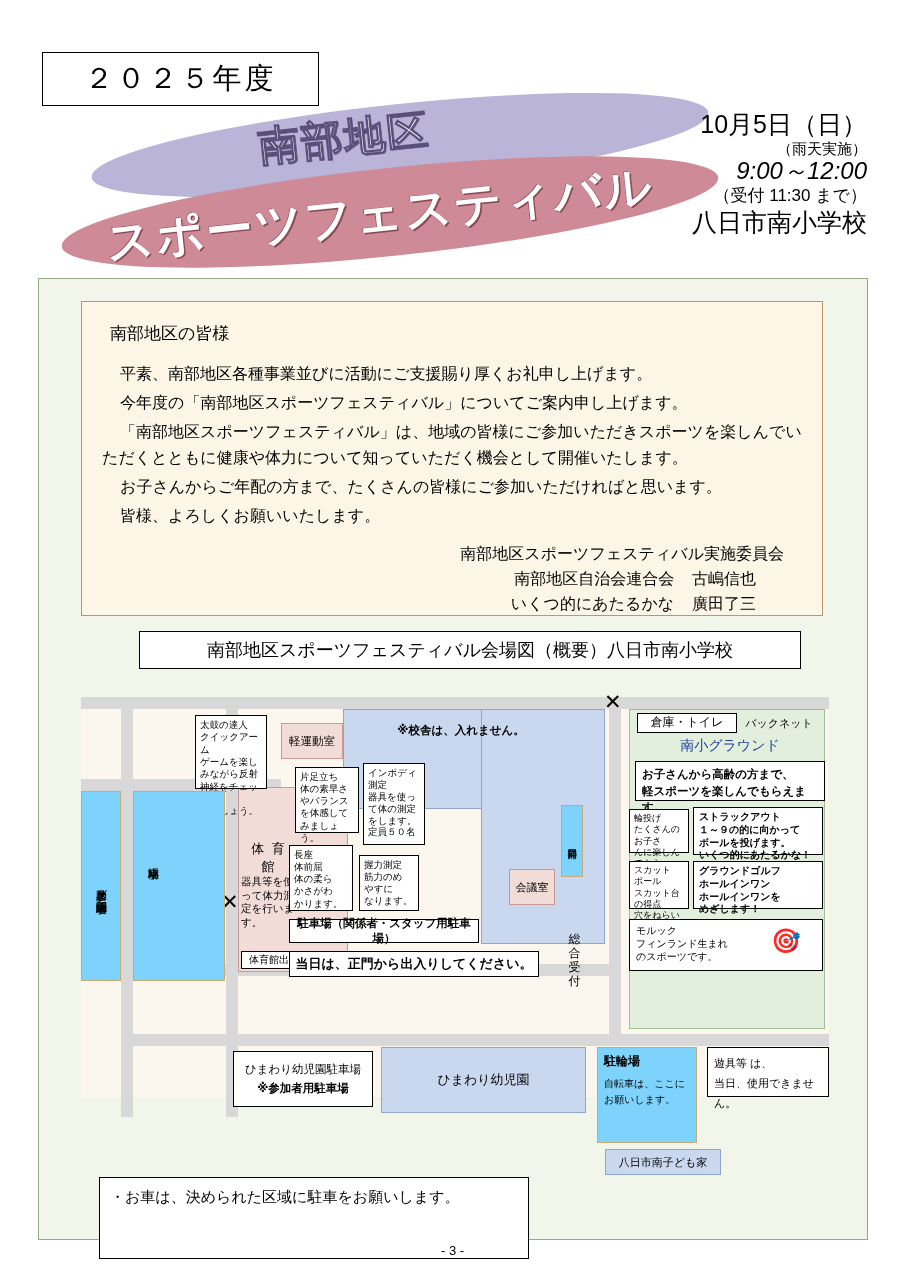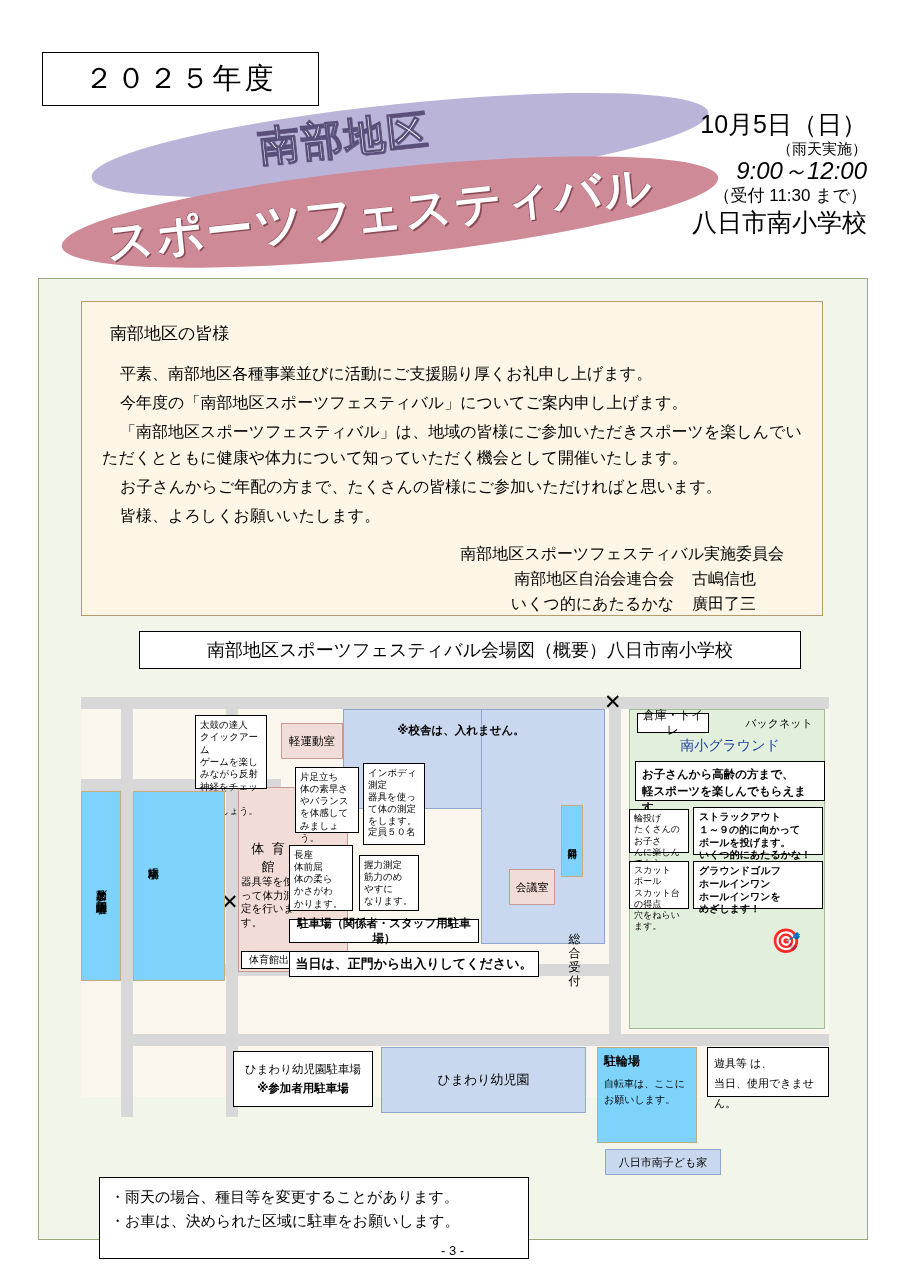--- a/index.html
+++ b/index.html
@@ -157,21 +157,21 @@
       <div class="mp road" style="left:145px;top:18px;width:12px;height:420px;"></div>
       <div class="mp road" style="left:0;top:100px;width:200px;height:12px;"></div>
       <div class="mp road" style="left:40px;top:285px;width:500px;height:12px;"></div>
       <div class="mp road" style="left:40px;top:355px;width:708px;height:12px;"></div>
       <div class="mp road" style="left:528px;top:18px;width:12px;height:349px;"></div>
 
       <div class="cross" style="left:523px;top:12px;">✕</div>
       <div class="cross" style="left:140px;top:212px;">✕</div>
 
       <div class="mp green" style="left:548px;top:30px;width:196px;height:320px;"></div>
-      <div class="mp whitebox c lbl" style="left:556px;top:34px;width:72px;height:20px;font-size:12px;">倉庫・トイレ</div>
+      <div class="mp whitebox c lbl" style="left:556px;top:34px;width:100px;height:20px;font-size:12px;">倉庫・トイレ</div>
       <div class="mp c lbl" style="left:654px;top:36px;width:88px;height:16px;font-size:11px;">バックネット</div>
       <div class="mp c" style="left:556px;top:58px;width:186px;height:18px;font-size:14px;color:#1b3fa0;">南小グラウンド</div>
       <div class="mp whitebox" style="left:554px;top:82px;width:190px;height:40px;padding:4px 6px;font-size:11.5px;font-weight:bold;line-height:1.45;white-space:pre-line;">お子さんから高齢の方まで、
 軽スポーツを楽しんでもらえます。</div>
 
       <div class="mp whitebox" style="left:612px;top:128px;width:130px;height:48px;padding:3px 5px;font-size:10px;font-weight:bold;line-height:1.28;white-space:pre-line;">ストラックアウト
 １～９の的に向かって
 ボールを投げます。
 いくつ的にあたるかな！</div>
       <div class="mp whitebox" style="left:548px;top:130px;width:60px;height:44px;padding:3px 4px;font-size:9px;line-height:1.25;white-space:pre-line;">輪投げ
@@ -179,20 +179,23 @@
 んに楽しんでもら
 います。</div>
       <div class="mp whitebox" style="left:612px;top:182px;width:130px;height:48px;padding:3px 5px;font-size:10px;font-weight:bold;line-height:1.28;white-space:pre-line;">グラウンドゴルフ
 ホールインワン
 ホールインワンを
 めざします！</div>
       <div class="mp whitebox" style="left:548px;top:182px;width:60px;height:48px;padding:3px 4px;font-size:9px;line-height:1.25;white-space:pre-line;">スカット
 ボール
 スカット台の得点
 穴をねらいます。</div>
+      <div class="mp whitebox" style="left:548px;top:240px;width:194px;height:52px;padding:4px 6px;font-size:10px;line-height:1.3;white-space:pre-line;">モルック
+フィンランド生まれ
+のスポーツです。</div>
       <div class="mp" style="left:690px;top:248px;width:46px;height:40px;font-size:24px;">🎯</div>
 
       <div class="mp blue" style="left:262px;top:30px;width:262px;height:100px;"></div>
       <div class="mp blue" style="left:400px;top:30px;width:124px;height:235px;"></div>
       <div class="mp c lbl" style="left:300px;top:42px;width:160px;height:18px;font-size:11.5px;font-weight:bold;">※校舎は、入れません。</div>
 
       <div class="mp pink c lbl" style="left:200px;top:44px;width:62px;height:36px;font-size:11.5px;">軽運動室</div>
 
       <div class="mp pink" style="left:157px;top:108px;width:110px;height:185px;"></div>
       <div class="mp c" style="left:160px;top:168px;width:56px;height:22px;font-size:13px;letter-spacing:2px;">体 育 館</div>
@@ -250,19 +253,18 @@
         <div style="font-size:12px;font-weight:bold;">駐輪場</div>
         <div style="font-size:10px;line-height:1.6;margin-top:6px;white-space:pre-line;">自転車は、ここに
 お願いします。</div>
       </div>
       <div class="mp blue c" style="left:524px;top:470px;width:116px;height:26px;font-size:11px;">八日市南子ども家</div>
       <div class="mp whitebox" style="left:626px;top:368px;width:122px;height:50px;padding:6px;font-size:11px;line-height:1.8;white-space:pre-line;">遊具等 は、
 当日、使用できません。</div>
     </div>
 
     <div class="notes">
-      <div>・雨天の場合、種目等を変更することがあります。</div>
       <div>・お車は、決められた区域に駐車をお願いします。</div>
     </div>
   </div>
 
   <div class="pagenum">- 3 -</div>
 </div>
 
 </body></html>

